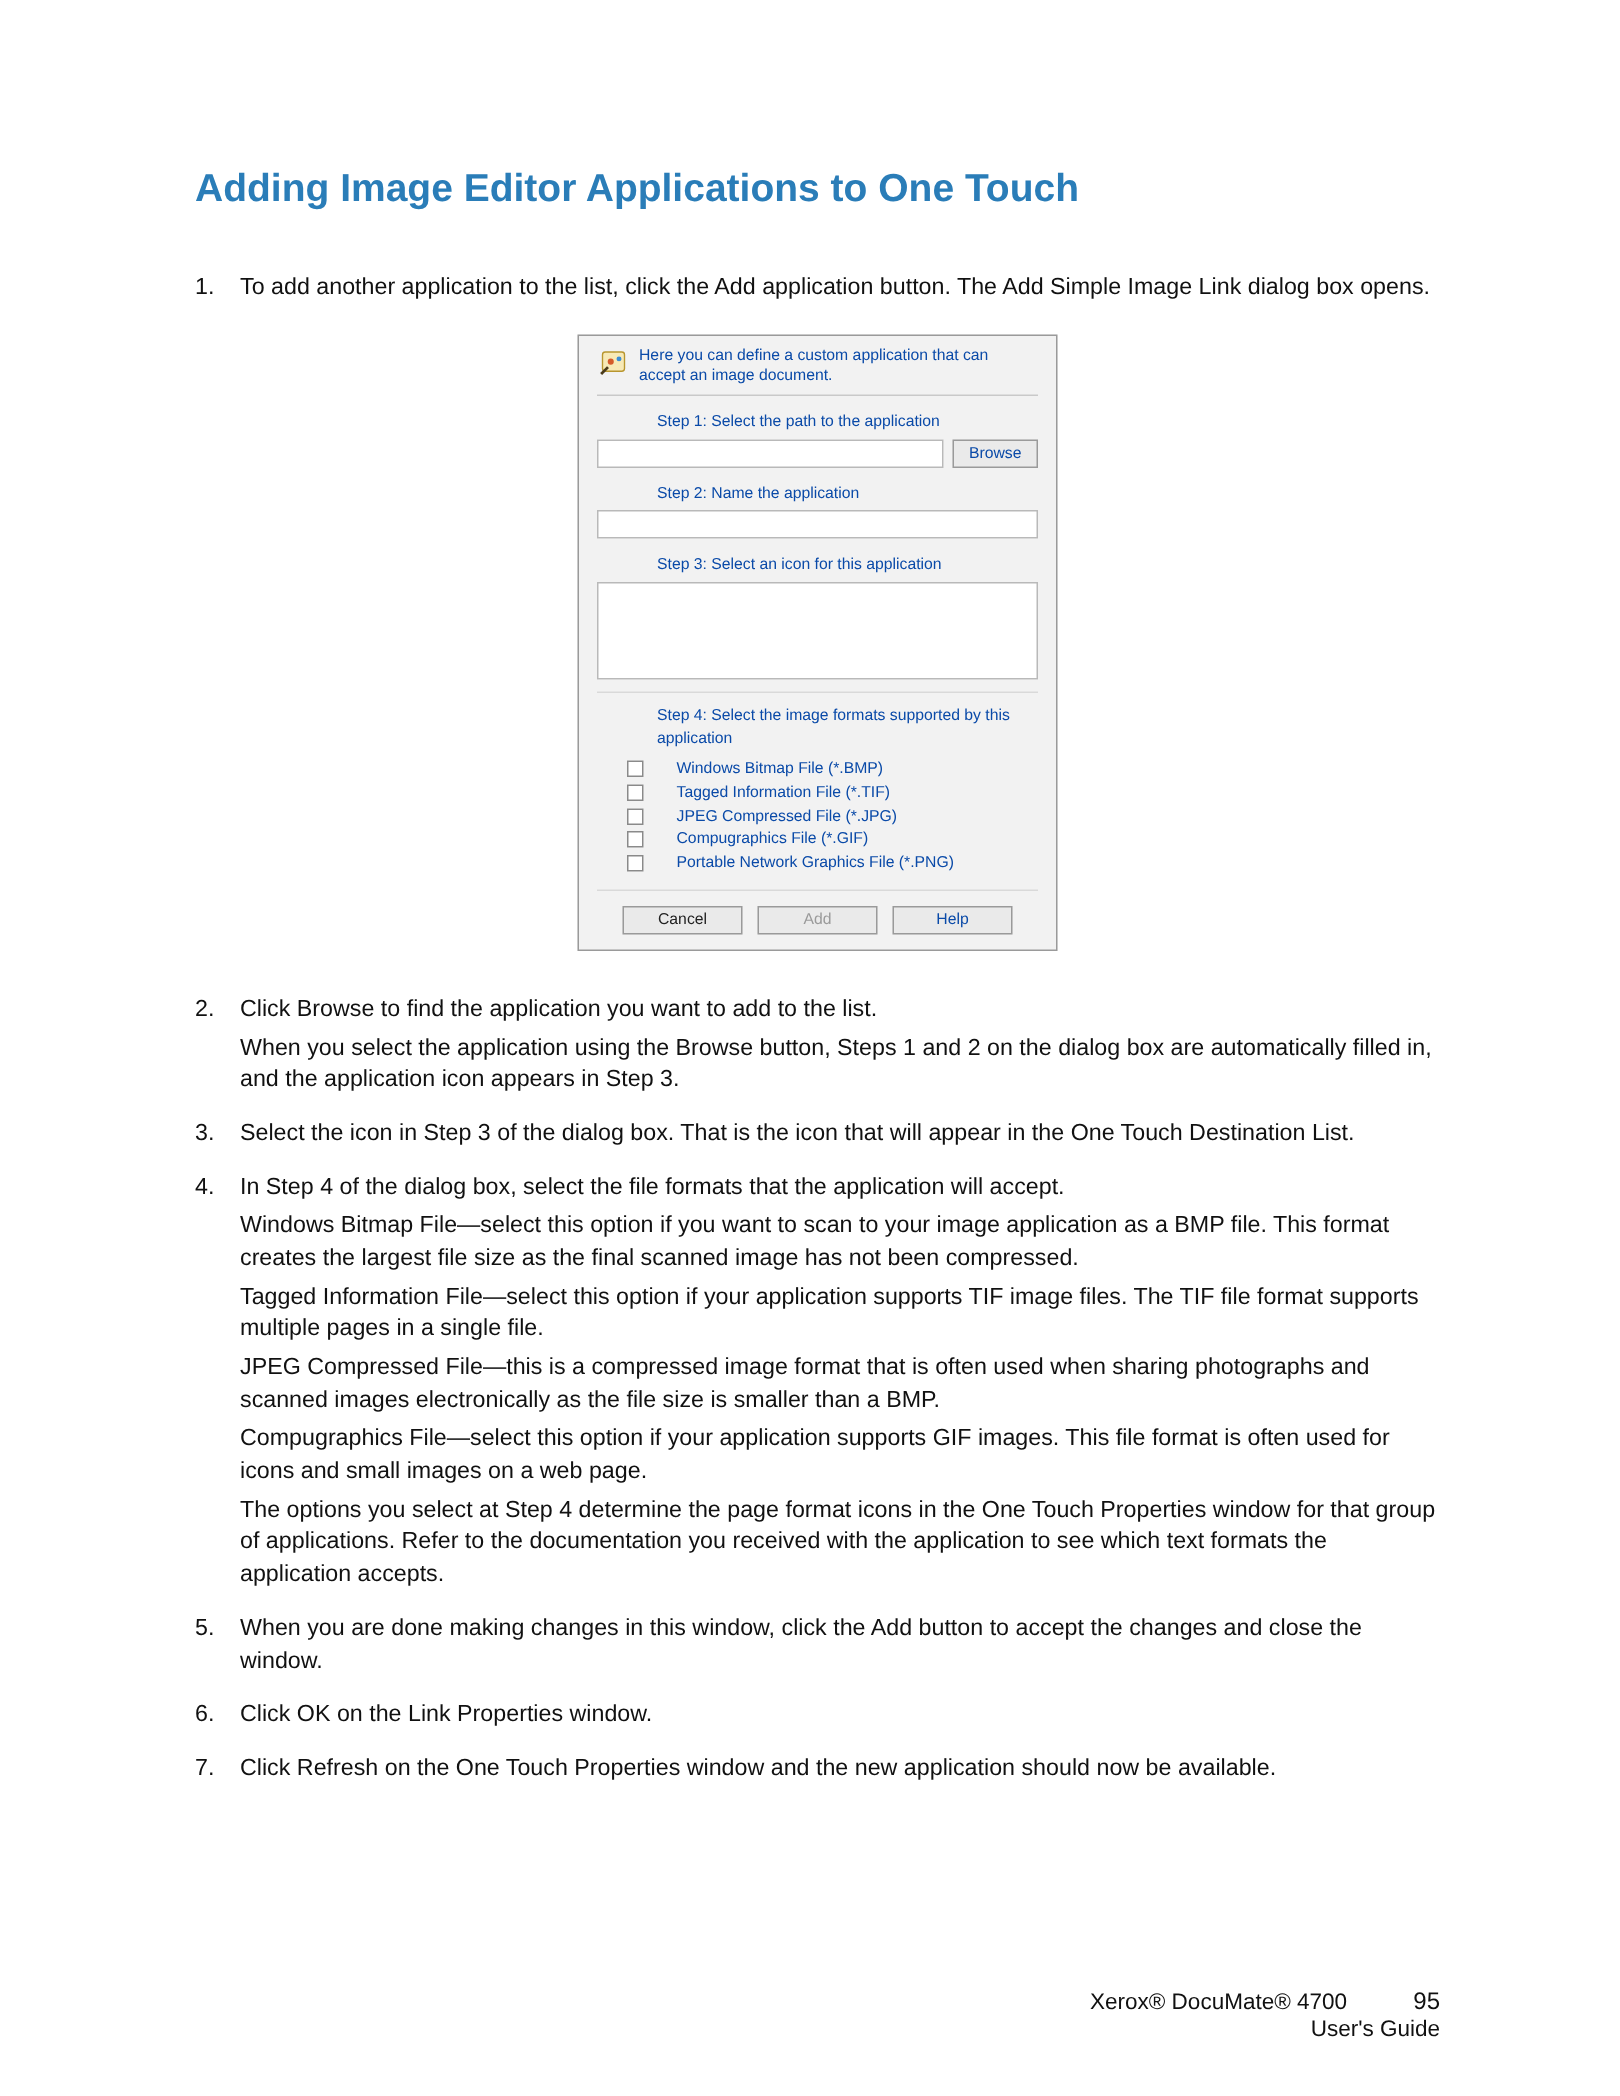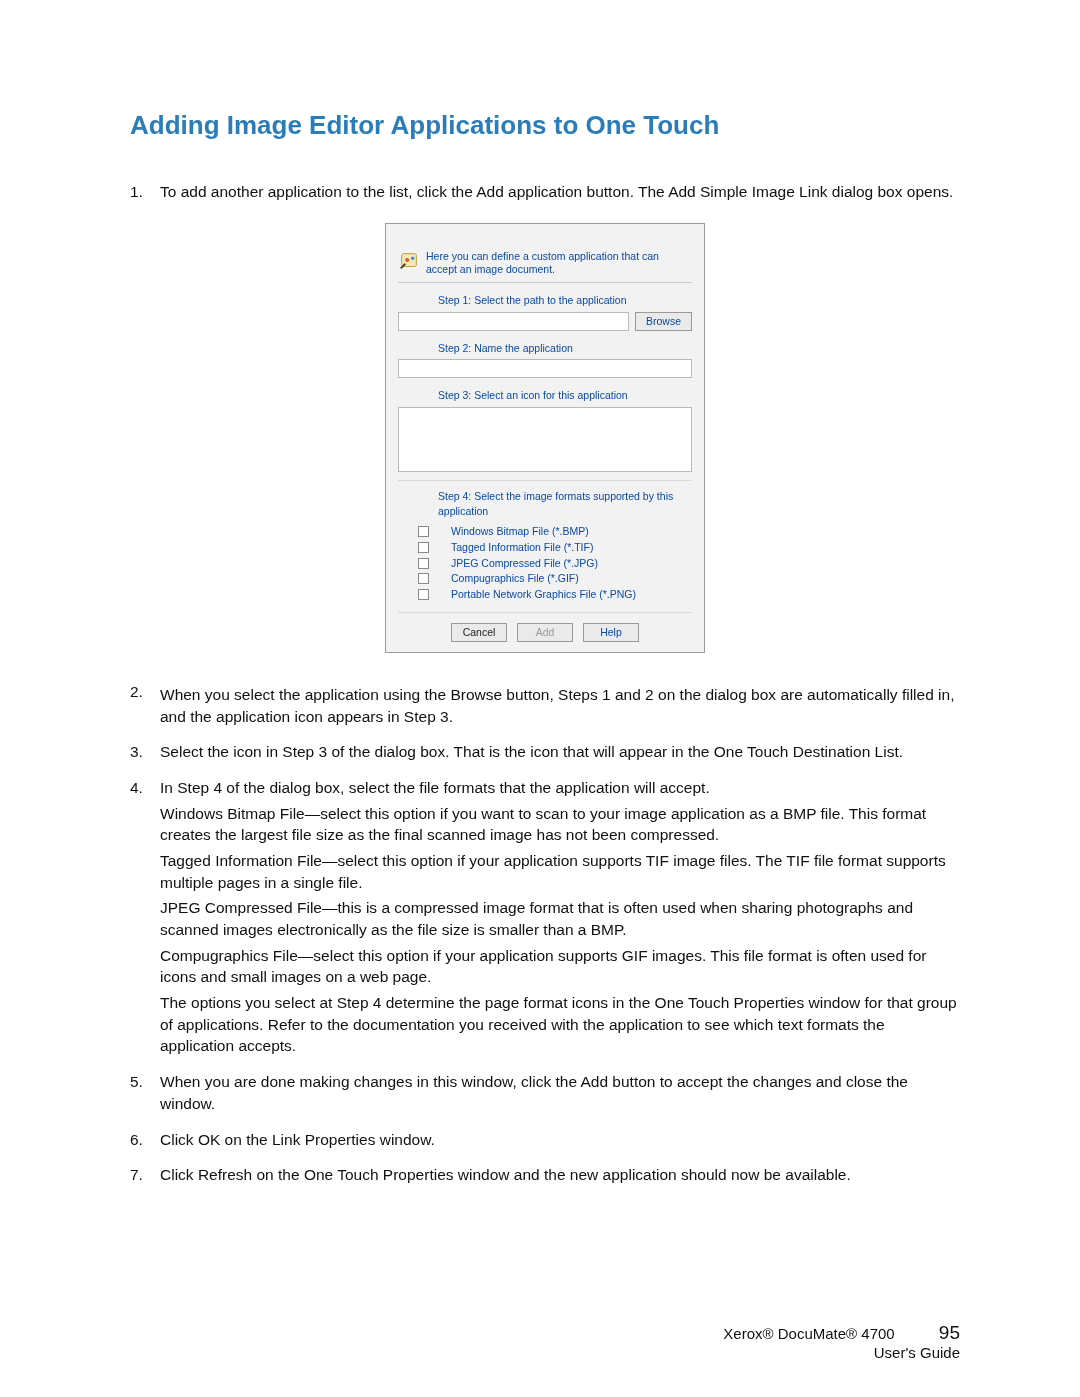--- a/index.html
+++ b/index.html
@@ -42,21 +42,21 @@
   
   .dialog-wrap {
     display: flex;
     justify-content: center;
     margin: 16px 0 28px 0;
   }
   .dialog {
     width: 320px;
     border: 1px solid #9a9a9a;
     background: #f2f2f2;
-    padding: 26px 12px 10px 12px;
+    padding: 7px 12px 10px 12px;
     font-family: Tahoma, Verdana, sans-serif;
     font-size: 10.5px;
     color: #0a4aa8;
   }
   .dlg-head {
     display: flex;
     align-items: flex-start;
     gap: 6px;
     border-bottom: 1px solid #c9c9c9;
     padding-bottom: 6px;
@@ -136,34 +136,34 @@
     flex: 0 0 11px;
   }
   .dlg-btnrow {
     border-top: 1px solid #d9d9d9;
     margin-top: 10px;
     padding-top: 10px;
     display: flex;
     justify-content: center;
     gap: 10px;
   }
-  .dlg-btnrow .btn { width: 56px; text-align: center; }
+  .dlg-btnrow .btn { width: 80px; text-align: center; }
   
   .footer {
     position: absolute;
     bottom: 36px;
     right: 120px;
     text-align: right;
     font-size: 15px;
     color: #111;
   }
   .footer .pg {
     display: inline-block;
     margin-left: 40px;
-    font-size: 19px;
+    font-size: 16px;
   }
 </style>
 </head>
 <body>
 
 <div class="page">
   <h2 class="title">Adding Image Editor Applications to One Touch</h2>
 
   <div class="list">
 
@@ -230,20 +230,21 @@
           <button class="btn">Cancel</button>
           <button class="btn disabled">Add</button>
           <button class="btn blue-text">Help</button>
         </div>
       </div>
     </div>
 
     <div class="list-item">
       <div class="num">2.</div>
       <div class="content">
+        <p><span>Click </span><span class="bold">Browse</span><span> to find the application you want to add to the list.</span></p>
         <p class="sub">When you select the application using the Browse button, Steps 1 and 2 on the dialog box are automatically filled in, and the application icon appears in Step 3.</p>
       </div>
     </div>
 
     <div class="list-item">
       <div class="num">3.</div>
       <div class="content">
         <p>Select the icon in Step 3 of the dialog box. That is the icon that will appear in the One Touch Destination List.</p>
       </div>
     </div>

